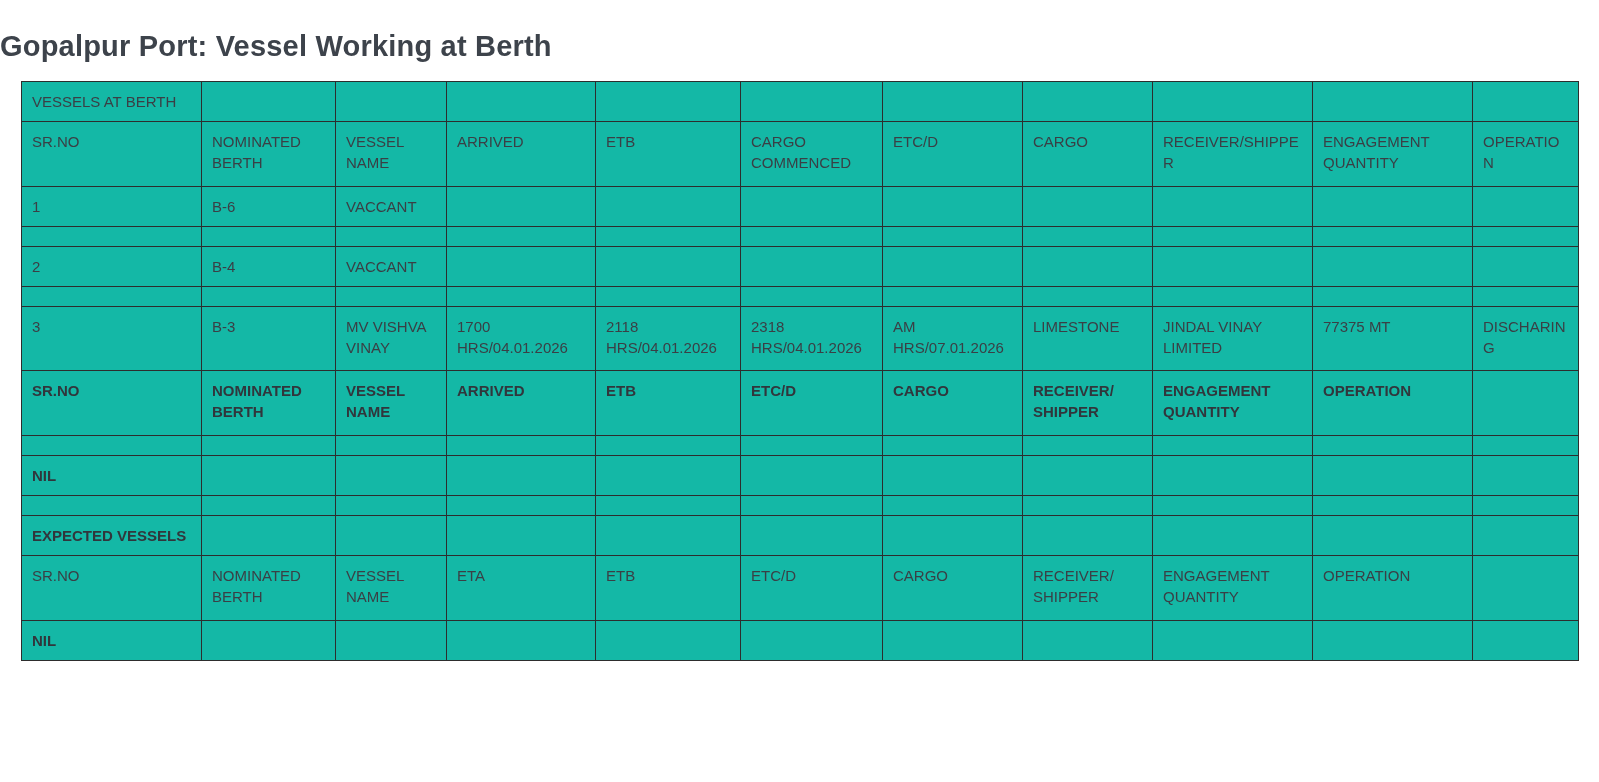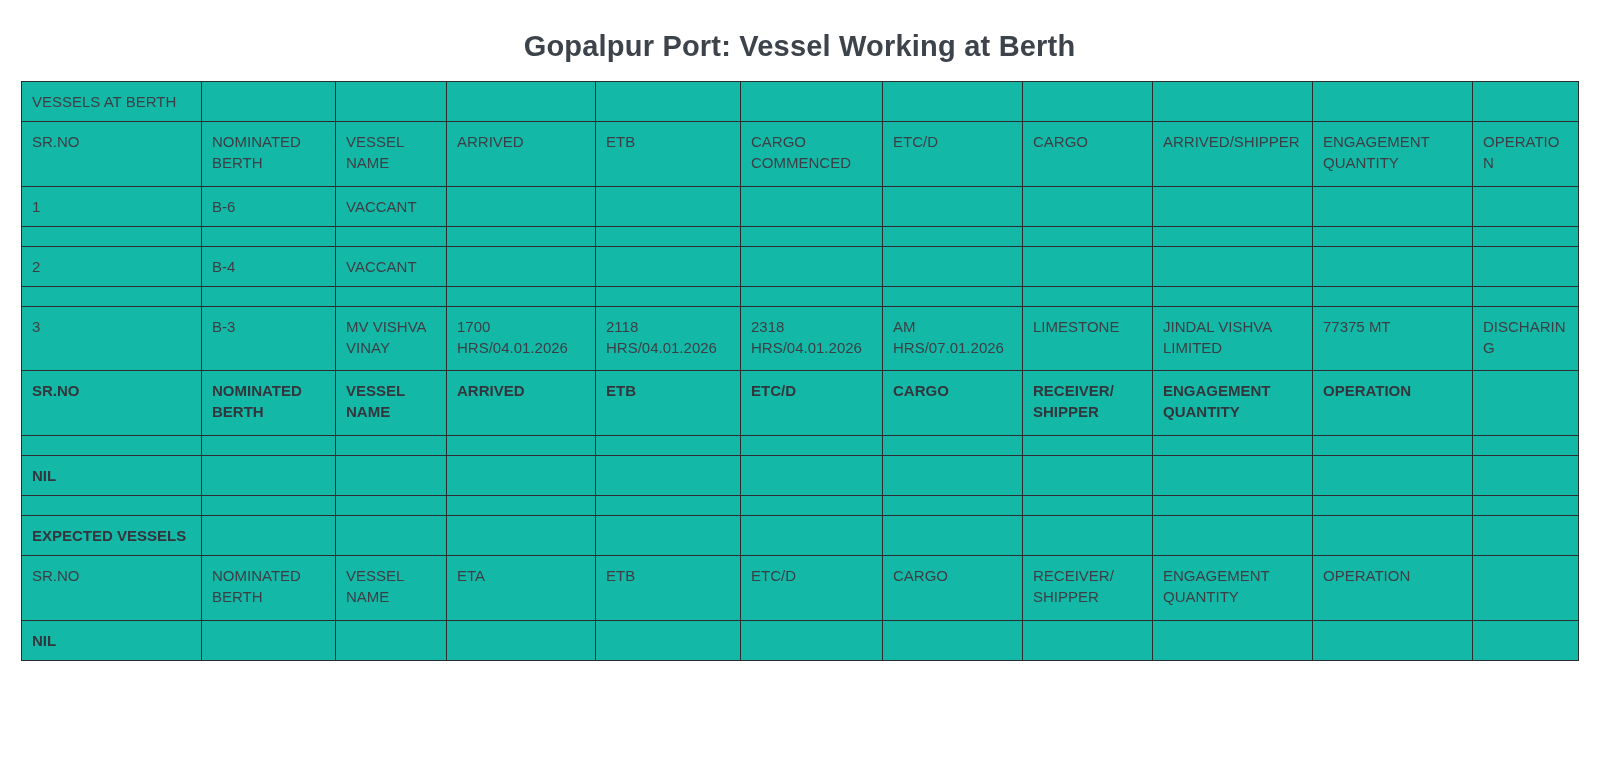--- a/index.html
+++ b/index.html
@@ -13,21 +13,20 @@
     width: 1599px;
     height: 782px;
     background: #ffffff;
     overflow: hidden;
     box-sizing: border-box;
   }
   .page-title {
     margin: 0;
     padding-top: 27px;
     padding-bottom: 16px;
-    text-align: center;
     font-size: 29px;
     line-height: 38px;
     font-weight: 700;
     color: #3d434b;
     letter-spacing: 0.2px;
   }
   table.report {
     border-collapse: collapse;
     table-layout: fixed;
     margin-left: 21px;
@@ -90,21 +89,21 @@
         </tr>
         <tr class="" style="height: 65px;">
           <td>SR.NO</td>
           <td>NOMINATED BERTH</td>
           <td>VESSEL NAME</td>
           <td>ARRIVED</td>
           <td>ETB</td>
           <td>CARGO COMMENCED</td>
           <td>ETC/D</td>
           <td>CARGO</td>
-          <td>ARRIVED/SHIPPER</td>
+          <td>RECEIVER/SHIPPER</td>
           <td>ENGAGEMENT QUANTITY</td>
           <td>OPERATION</td>
         </tr>
         <tr class="" style="height: 40px;">
           <td>1</td>
           <td>B-6</td>
           <td>VACCANT</td>
           <td></td>
           <td></td>
           <td></td>
@@ -155,21 +154,21 @@
         </tr>
         <tr class="" style="height: 64px;">
           <td>3</td>
           <td>B-3</td>
           <td>MV VISHVA VINAY</td>
           <td>1700 HRS/04.01.2026</td>
           <td>2118 HRS/04.01.2026</td>
           <td>2318 HRS/04.01.2026</td>
           <td>AM HRS/07.01.2026</td>
           <td>LIMESTONE</td>
-          <td>JINDAL VISHVA LIMITED</td>
+          <td>JINDAL VINAY LIMITED</td>
           <td>77375 MT</td>
           <td>DISCHARING</td>
         </tr>
         <tr class="bold " style="height: 65px;">
           <td>SR.NO</td>
           <td>NOMINATED BERTH</td>
           <td>VESSEL NAME</td>
           <td>ARRIVED</td>
           <td>ETB</td>
           <td>ETC/D</td>

